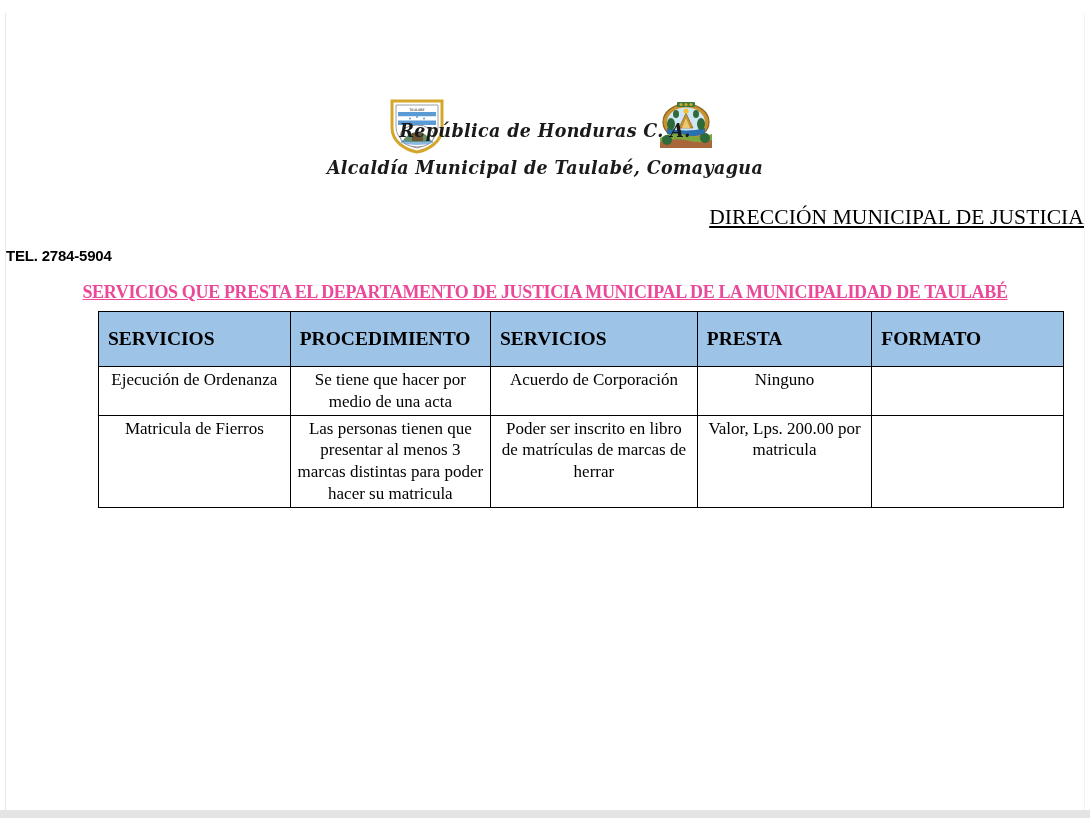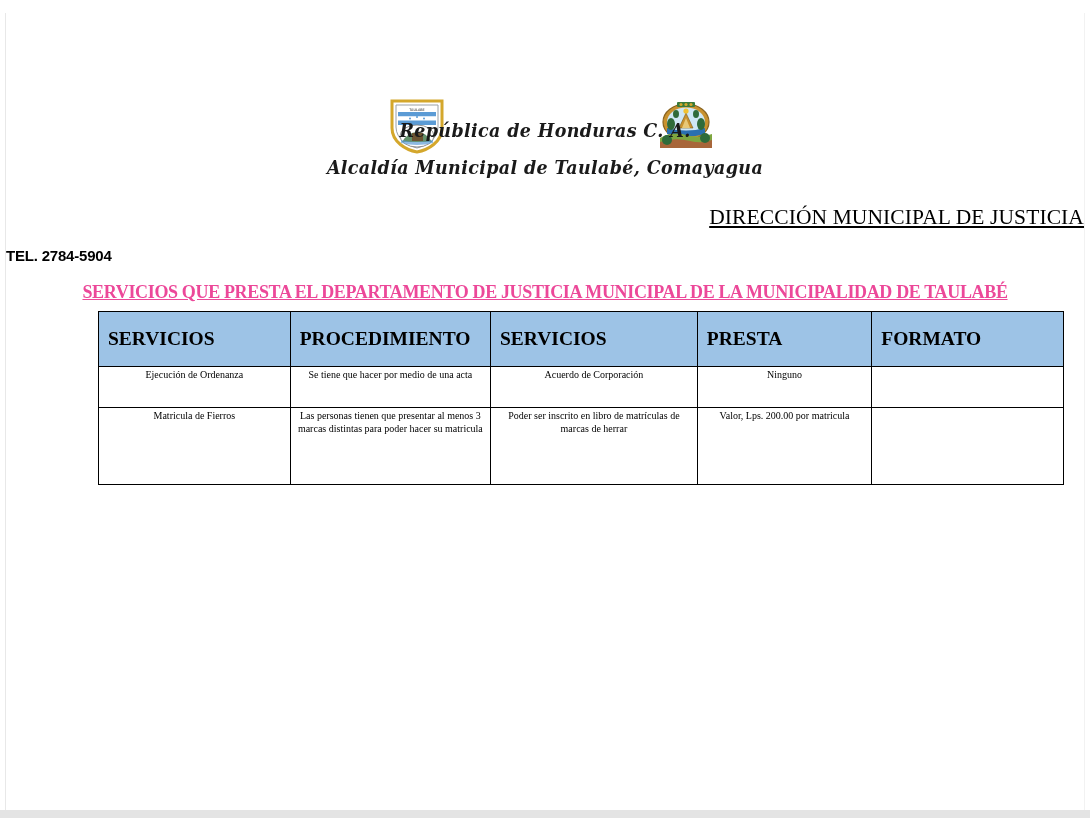--- a/index.html
+++ b/index.html
@@ -138,21 +138,21 @@
     font-family: "Liberation Serif", serif;
     font-weight: bold;
     font-size: 19.5px;
     text-align: left;
     height: 50px;
     vertical-align: middle;
     padding-left: 9px;
   }
   table.services tbody td {
     font-family: "Liberation Serif", serif;
-    font-size: 10px;
+    font-size: 17px;
     line-height: 1.28;
     text-align: center;
   }
   table.services tbody td.req {
     text-align: left;
     padding-left: 7px;
   }
   .col-servicios   { width: 178px; }
   .col-proc        { width: 186px; }
   .col-req         { width: 192px; }

